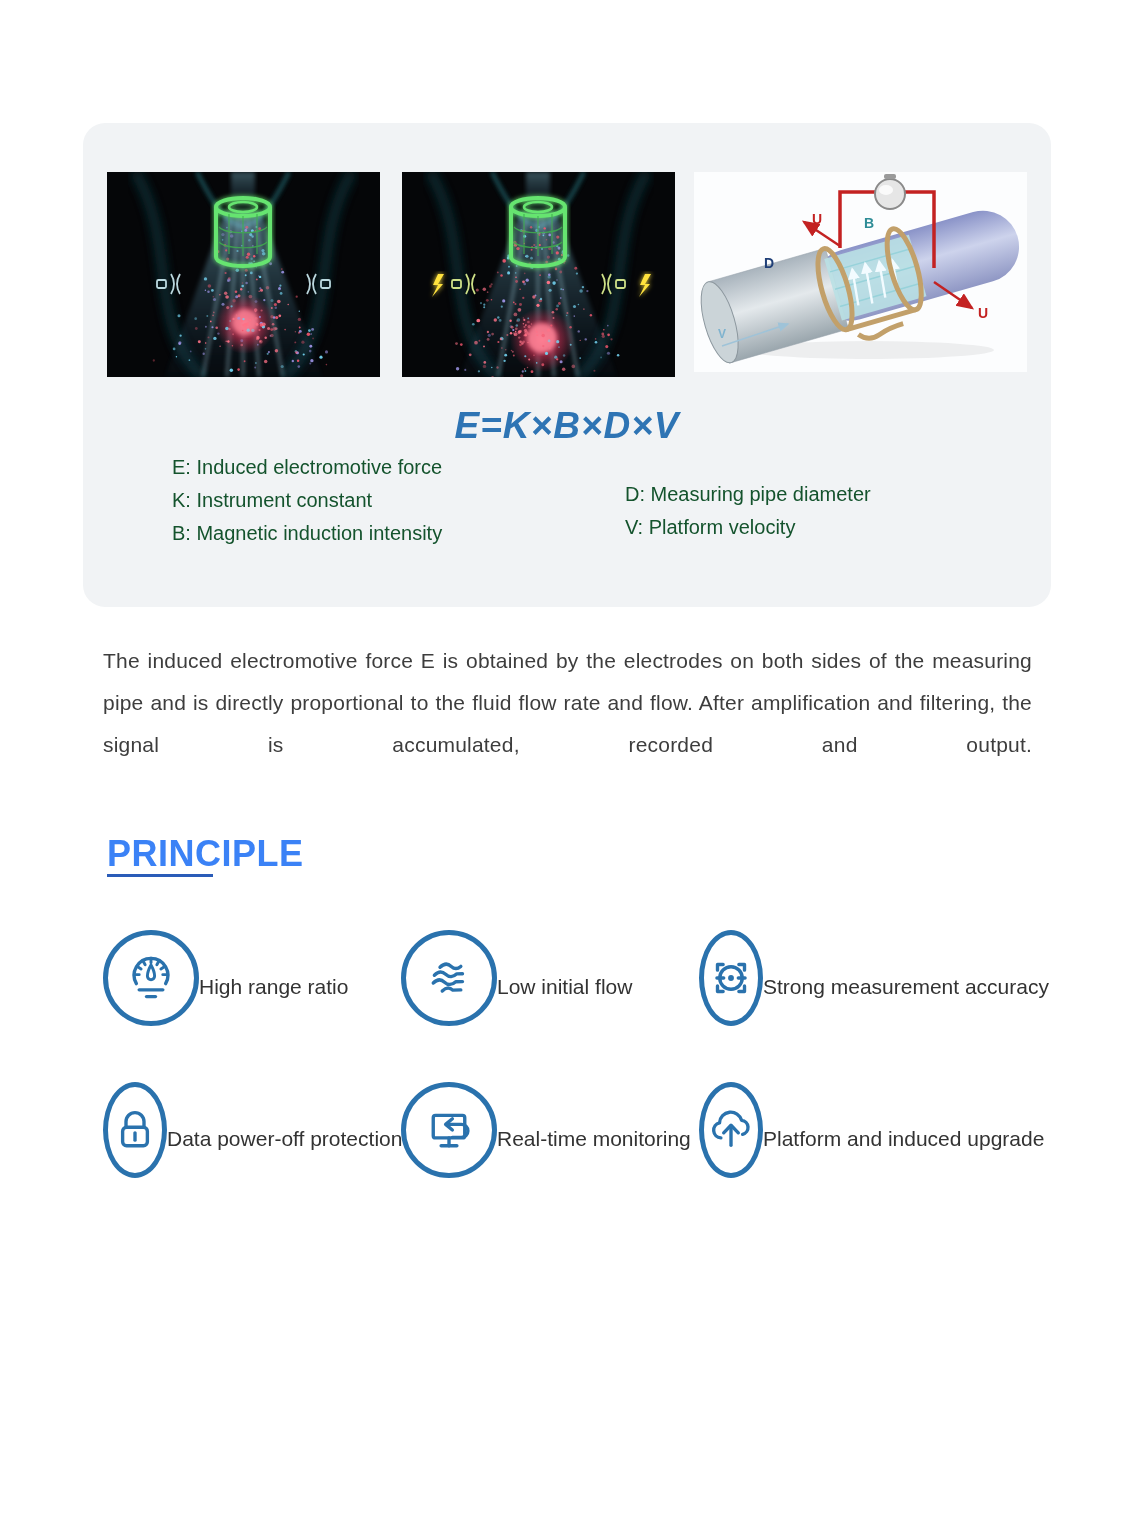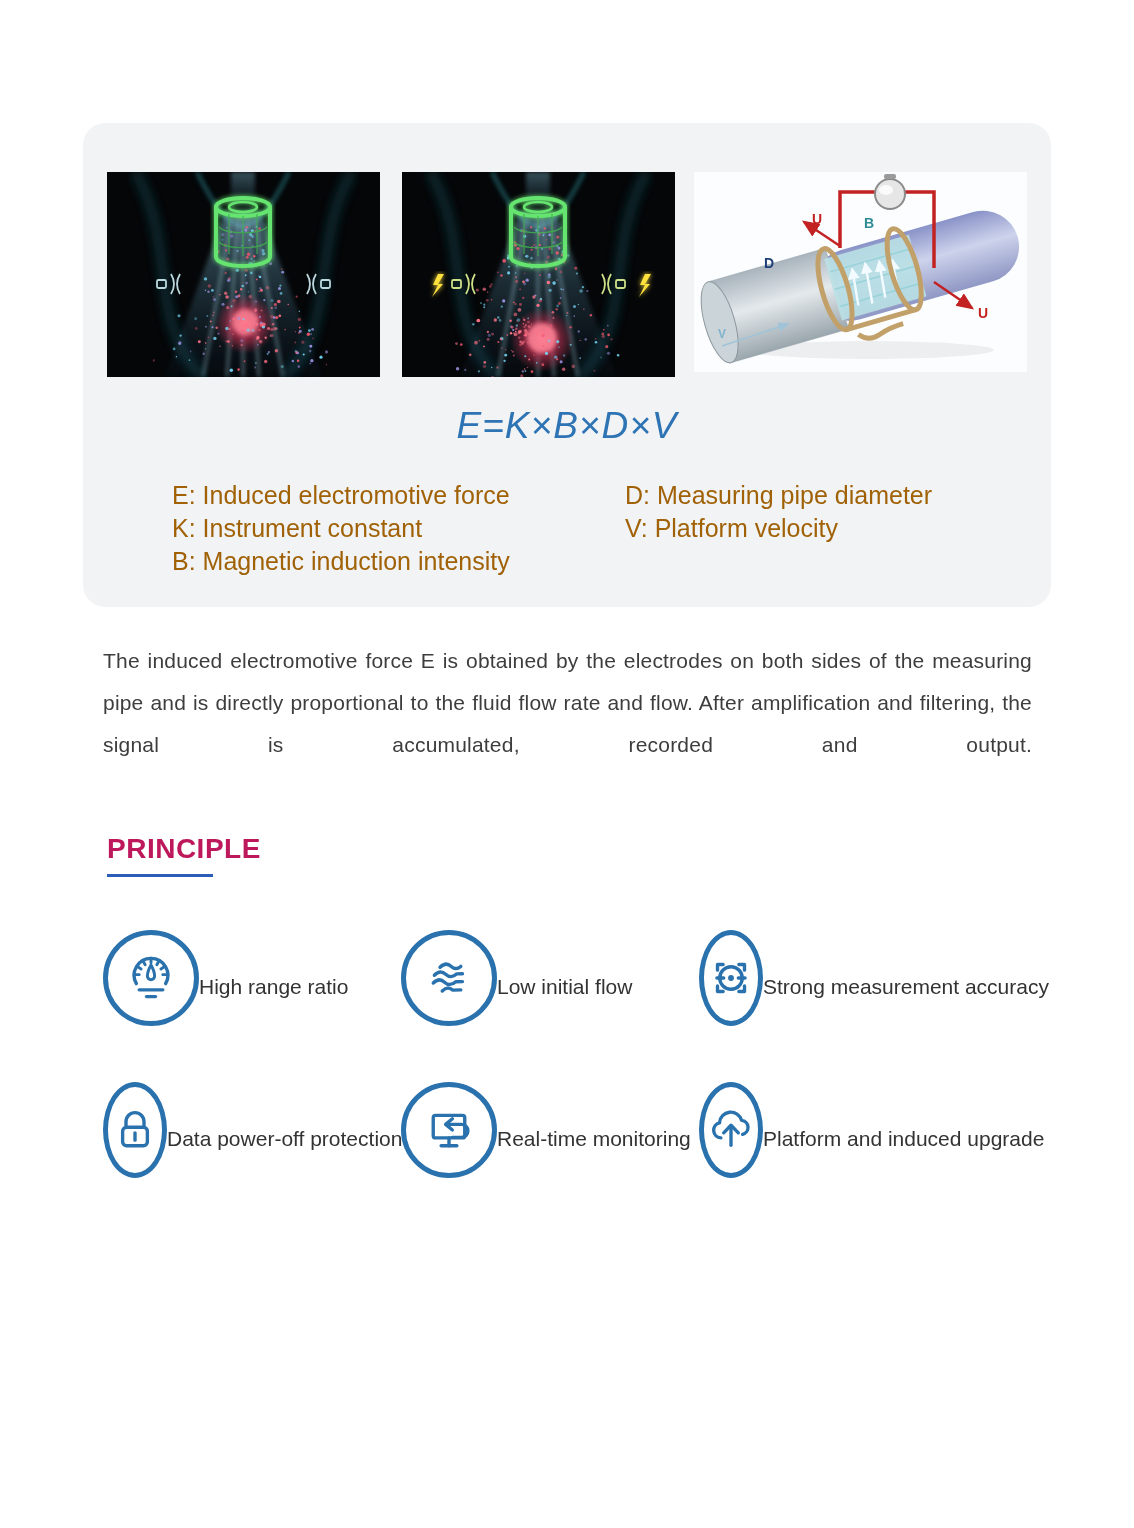--- a/index.html
+++ b/index.html
@@ -13,37 +13,37 @@
     position:absolute; left:83px; top:123px; width:968px; height:484px;
     background:#f1f3f5; border-radius:22px;
   }
   .hero-images { position:absolute; left:24px; top:49px; width:920px; height:205px; }
   .sim-image { position:absolute; top:0; overflow:hidden; }
   .sim-1 { left:0; width:273px; height:205px; }
   .sim-2 { left:295px; width:273px; height:205px; }
   .pipe-image { position:absolute; left:587px; top:0; width:333px; height:200px; overflow:hidden; }
   .formula {
     position:absolute; left:0; top:282px; width:100%;
-    text-align:center; font-size:37px; font-weight:normal; font-style:italic;
+    text-align:center; font-size:37px; font-weight:bold; font-style:italic;
     color:#2e74b4; letter-spacing:1px;
   }
-  .legend { position:absolute; top:356px; font-size:25px; line-height:33px; color:#a16207; }
+  .legend { position:absolute; top:328px; font-size:20px; line-height:33px; color:#14532d; }
   .legend-left  { left:89px; }
-  .legend-right { left:542px; }
+  .legend-right { left:542px;margin-top:27px; }
   
   .intro-paragraph {
     position:absolute; left:103px; top:640px; width:929px;
     font-size:21px; line-height:42px; color:#3d3d3d;
     text-align:justify; letter-spacing:0.2px;
   }
   .intro-paragraph::after { content:""; display:inline-block; width:100%; }
   
   .section-title {
     position:absolute; left:107px; top:833px;
-    font-size:28px; font-weight:bold; color:#be185d; letter-spacing:0.5px;
+    font-size:36px; font-weight:bold; color:#3b82f6; letter-spacing:0.5px;
   }
   .section-underline {
     position:absolute; left:107px; top:874px; width:106px; height:3px; background:#2a5cb8;
   }
   .features { position:absolute; left:103px; top:930px; width:900px; }
   .feature-row { display:flex; }
   .feature-row.second { margin-top:56px; }
   .feature { width:298px; display:flex; flex-direction:row; align-items:center; }
   .feature:nth-child(3) { width:302px; }
   .icon-circle {

